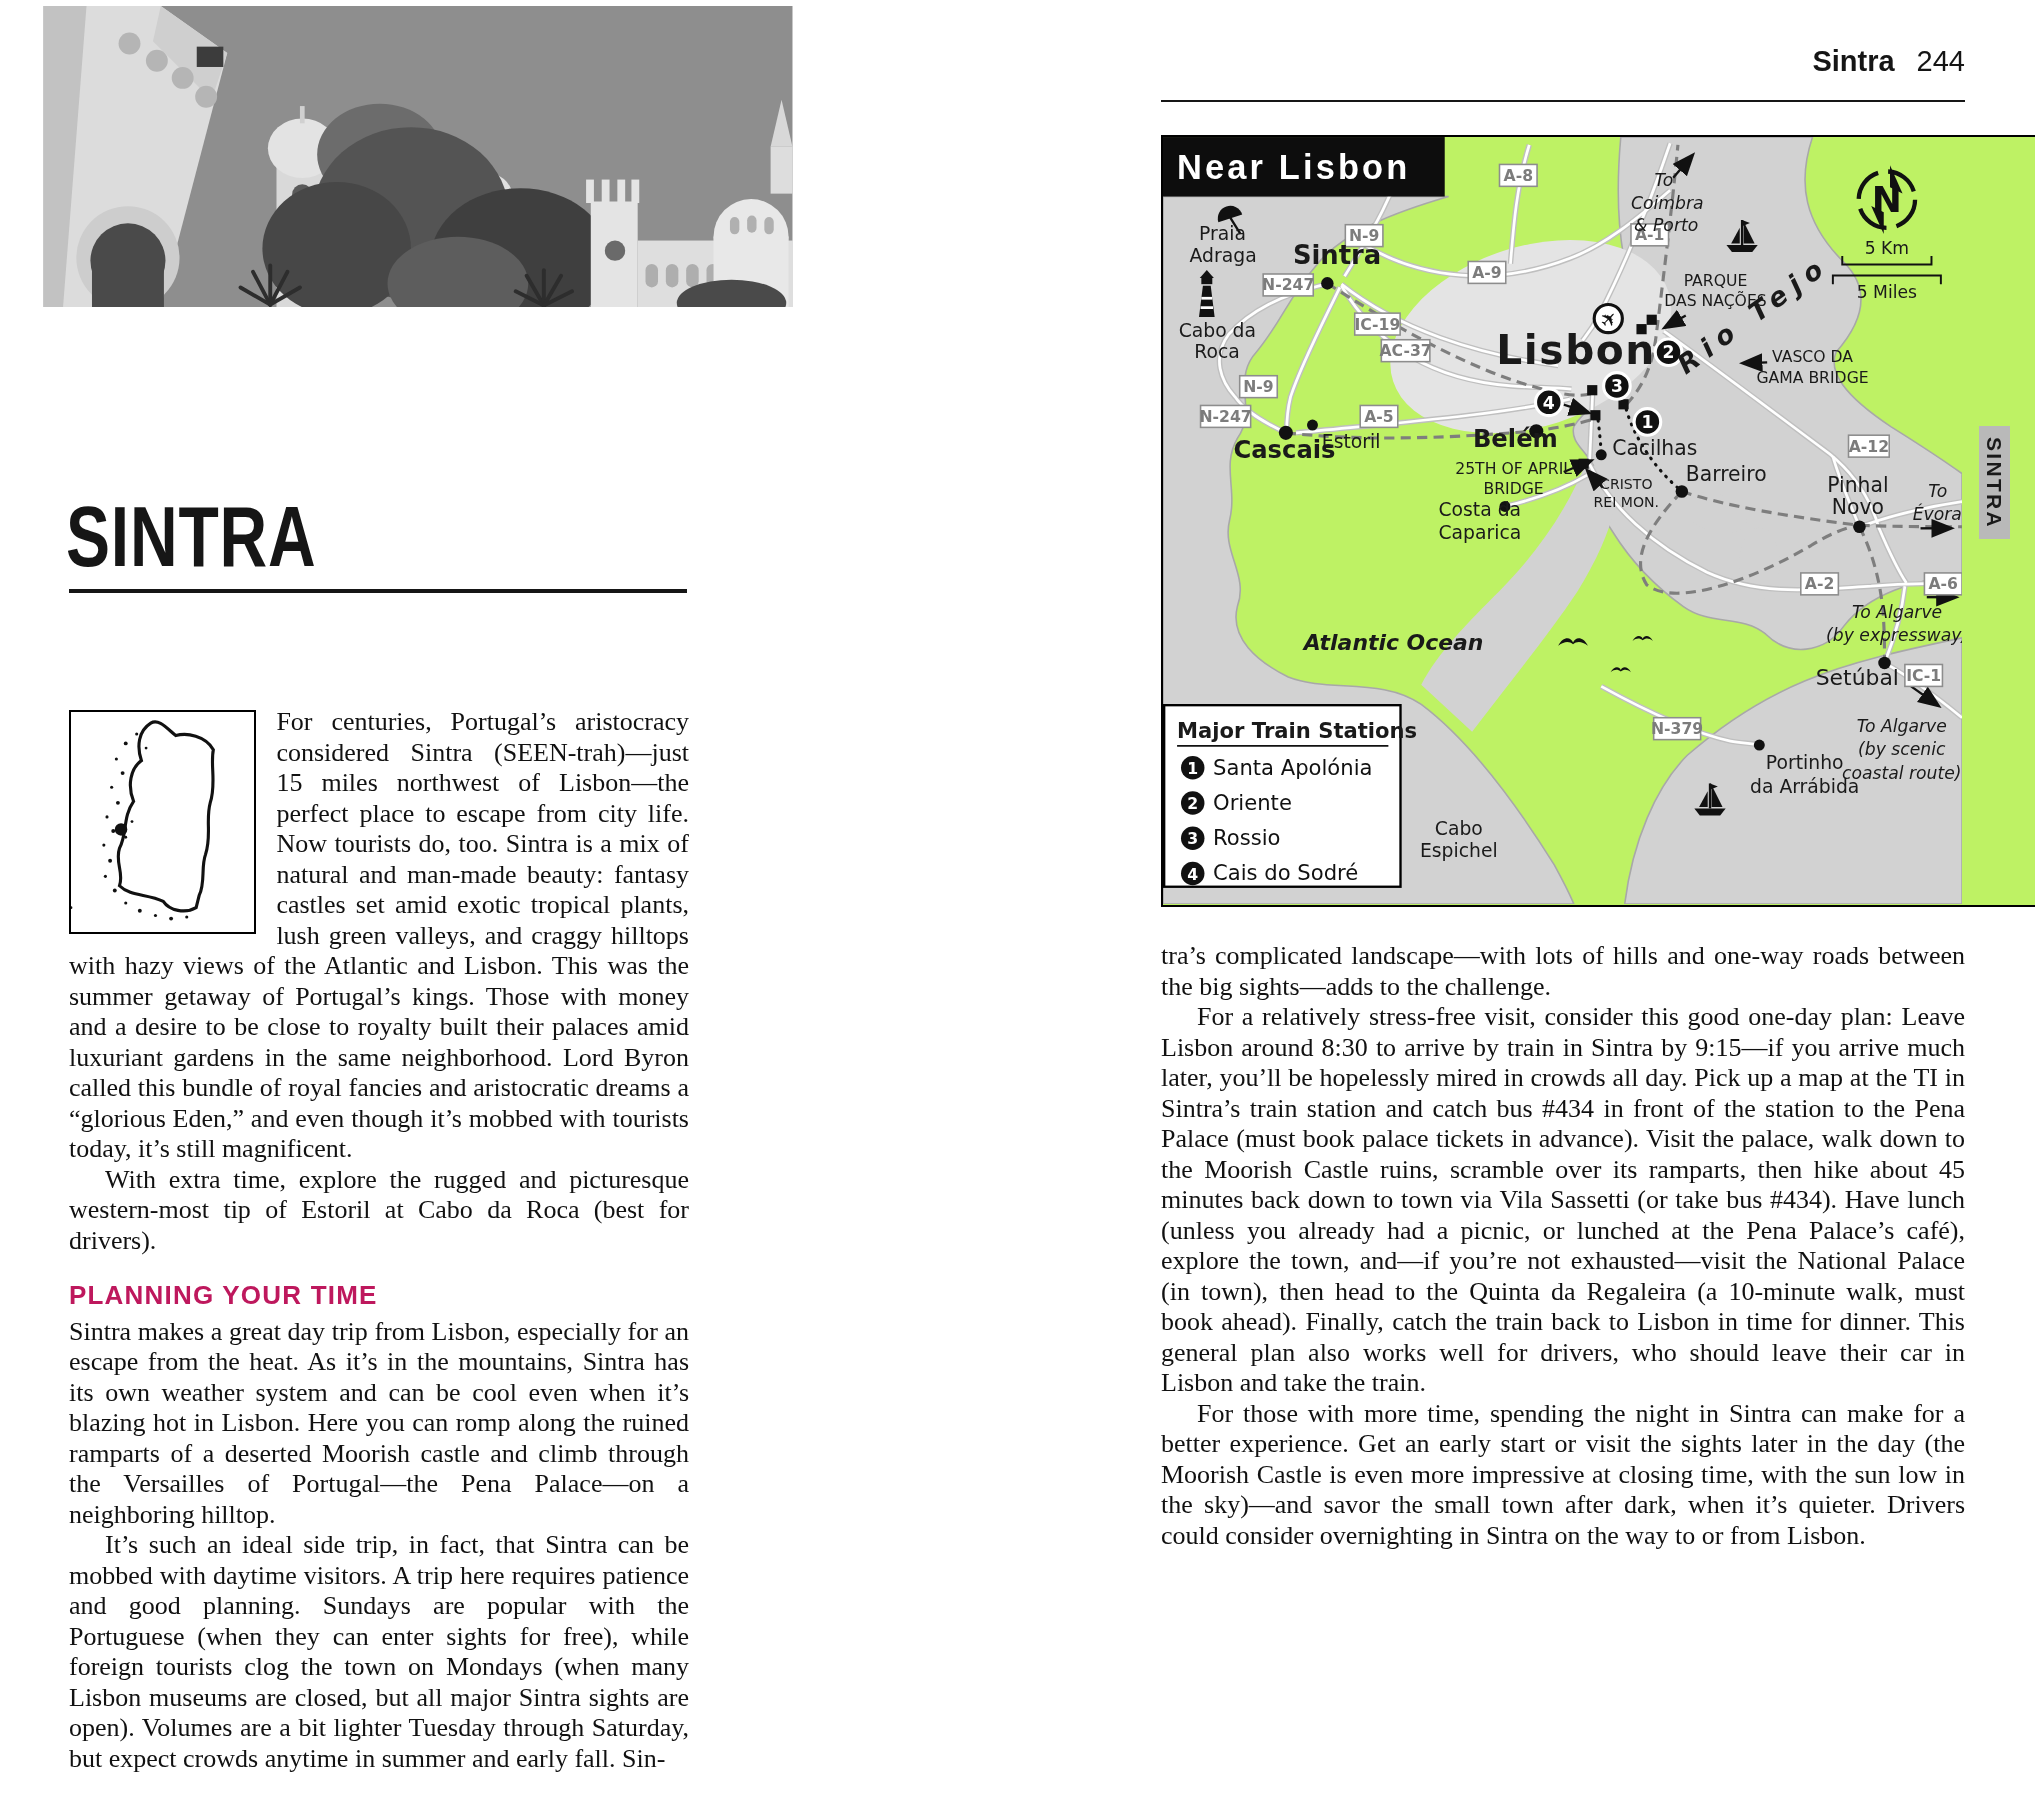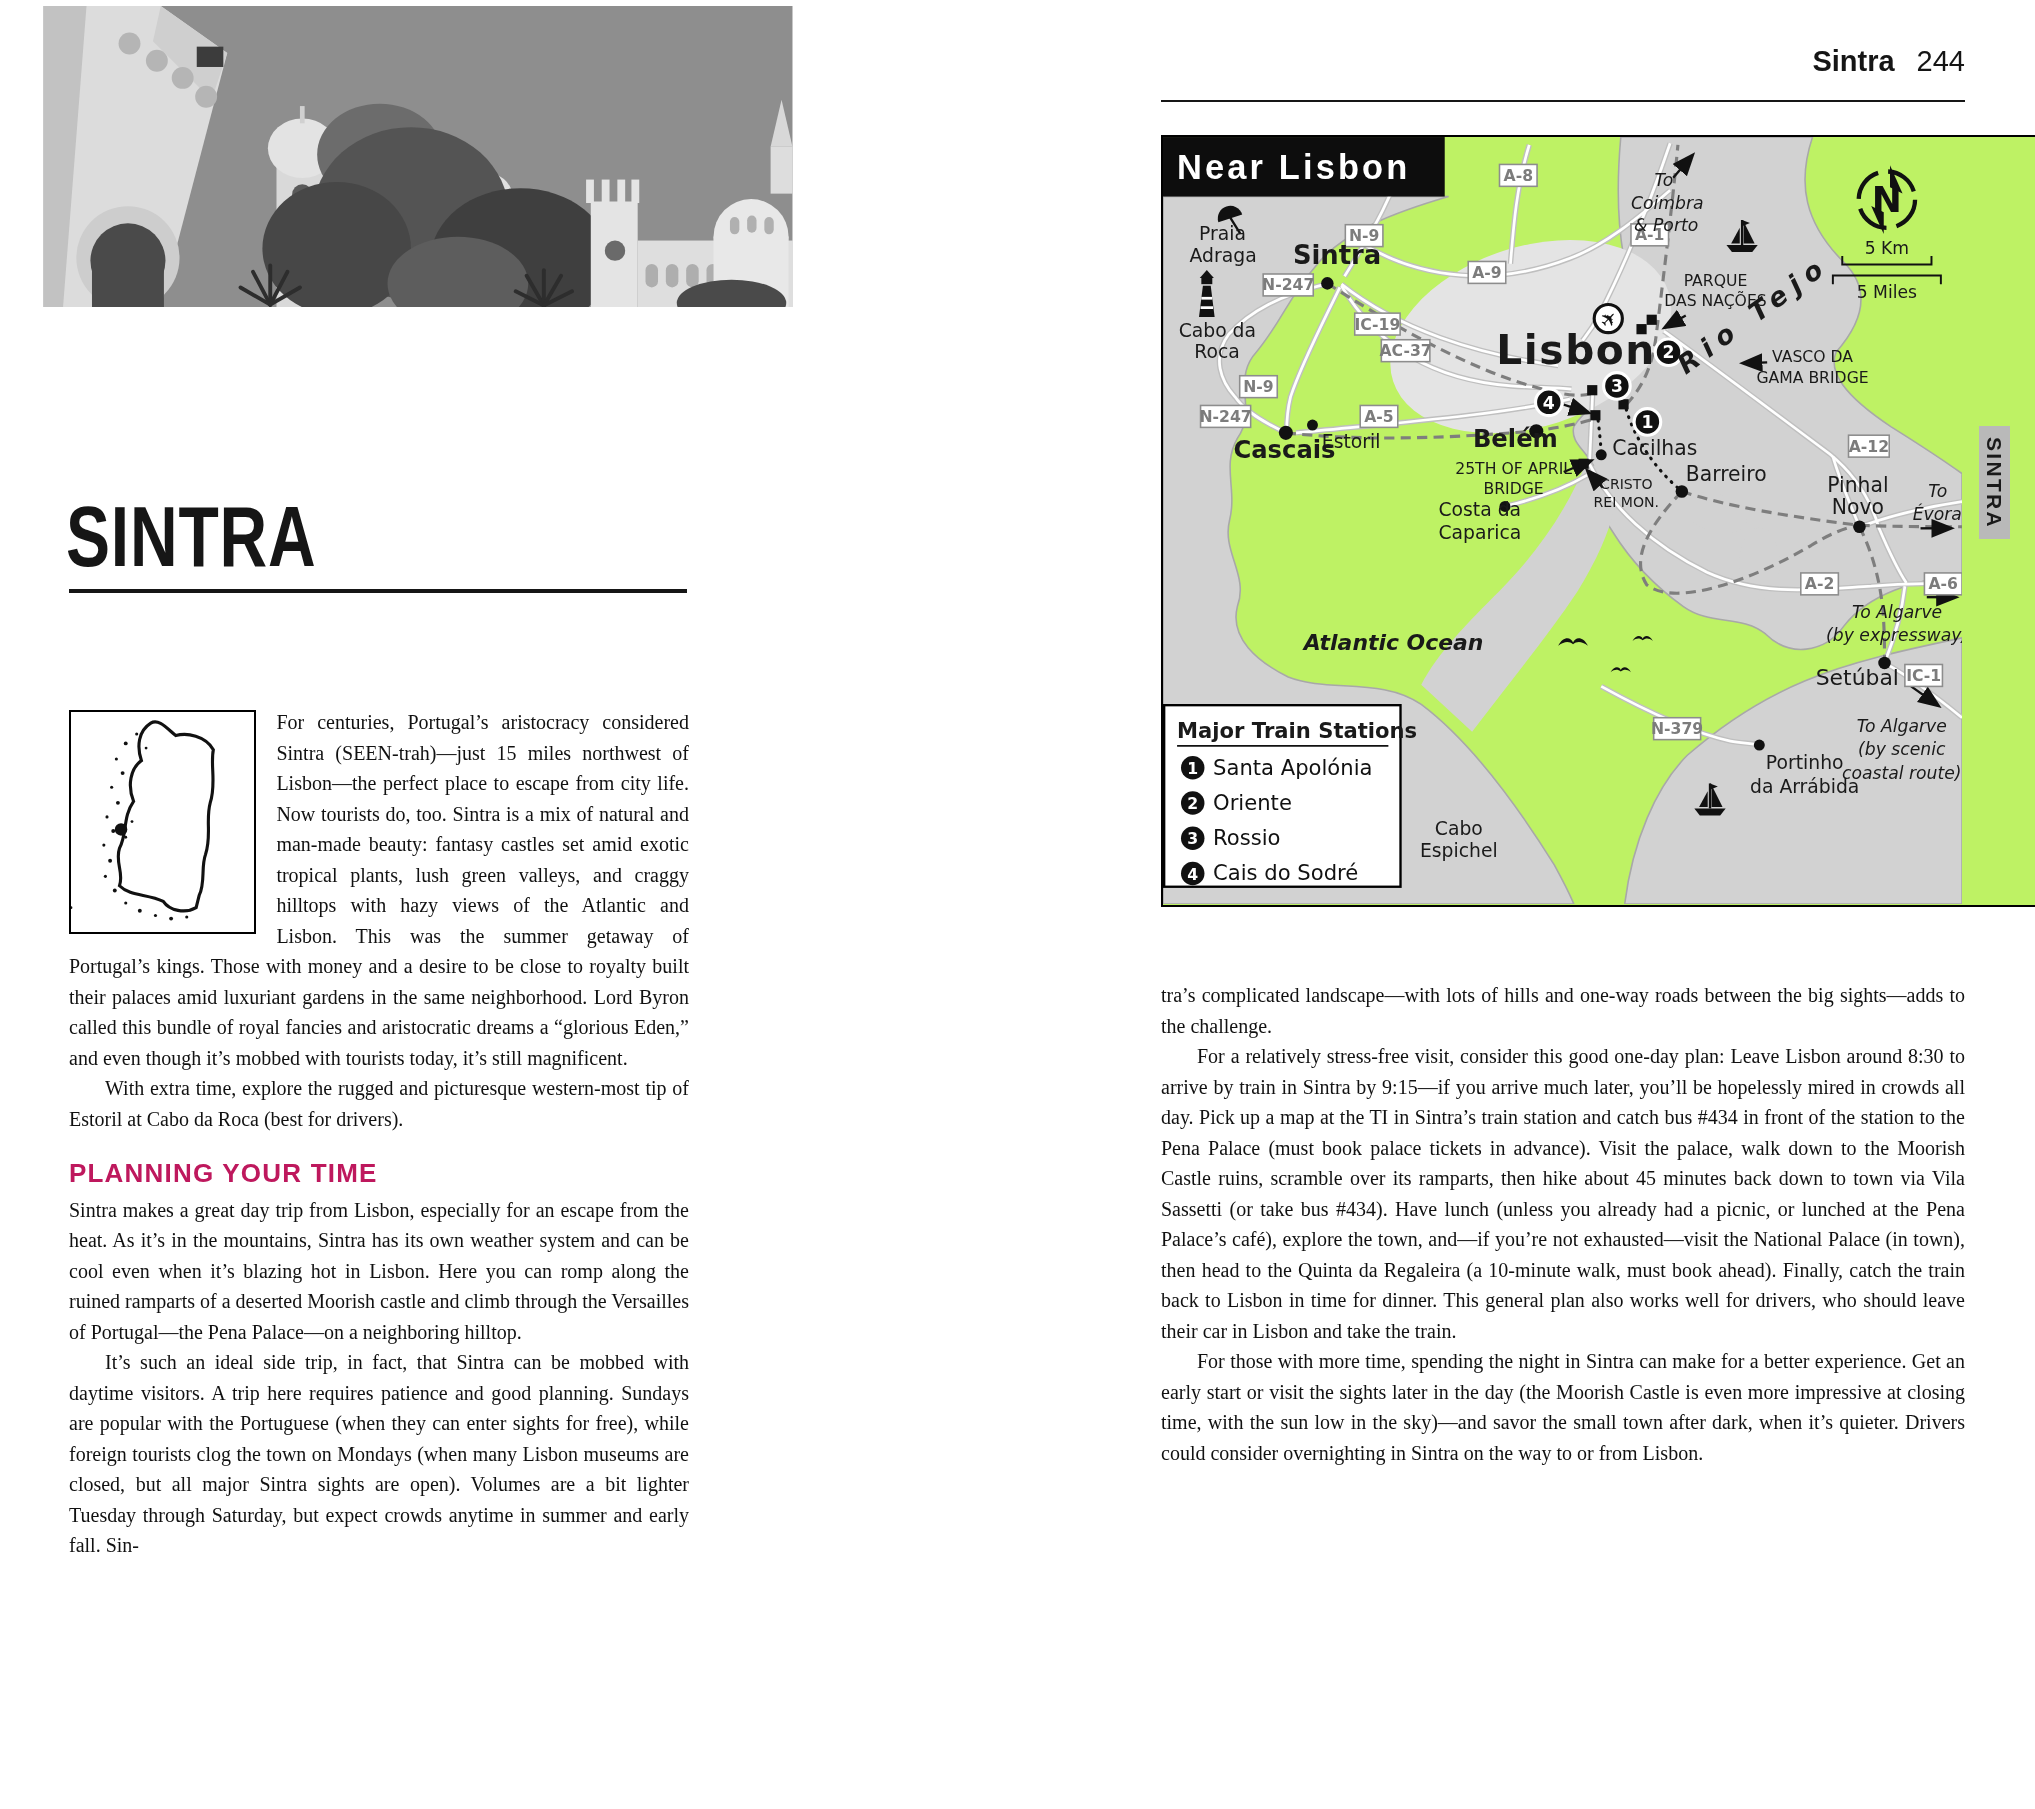--- a/index.html
+++ b/index.html
@@ -9,21 +9,21 @@
   }
   
   .photo{position:absolute;left:43px;top:6.3px;width:750px;height:301px;overflow:hidden;}
   .chapter-title{
     position:absolute;left:66px;top:487px;
     font-family:"Liberation Sans", sans-serif;font-weight:bold;font-size:66px;
     letter-spacing:0.8px;transform:scaleY(1.30);transform-origin:left top;color:#161616;
   }
   .title-rule{position:absolute;left:69px;top:589px;width:618px;height:3.9px;background:#161616;}
   .left-col{position:absolute;left:69px;top:707px;width:620px;}
-  .body-p{font-size:20px;line-height:30.5px;text-align:justify;margin:0;}
+  .body-p{font-size:26px;line-height:30.5px;text-align:justify;margin:0;}
   .indent{text-indent:36px;}
   .locator{
     float:left;width:183px;height:220px;border:2.3px solid #000;background:#fff;
     margin:3.1px 20.4px 4.7px 0;
   }
   .section-head{
     font-family:"Liberation Sans", sans-serif;font-weight:bold;font-size:26px;
     letter-spacing:1.2px;margin:23.5px 0 6.3px 0;color:#be185d;
   }
   
@@ -38,21 +38,21 @@
     border:2.3px solid #000;box-sizing:border-box;background:#bef264;overflow:hidden;
   }
   .side-tab{
     position:absolute;left:1979px;top:426px;width:30.5px;height:113px;background:#b9b9b9;
     display:flex;align-items:center;justify-content:center;
   }
   .side-tab span{
     transform:rotate(90deg);font-family:"Liberation Sans", sans-serif;font-weight:bold;
     font-size:21px;letter-spacing:2.3px;color:#1a1a1a;white-space:nowrap;
   }
-  .right-col{position:absolute;left:1161px;top:980px;width:804px;}
+  .right-col{position:absolute;left:1161px;top:941px;width:804px;}
   
   .mt-hand{font-family:"DejaVu Sans", sans-serif;fill:#1a1a1a;}
   .mt-bold{font-weight:bold;}
   .mt-it{font-style:italic;}
   .mt-road{font-family:"DejaVu Sans", sans-serif;font-weight:bold;fill:#7c7c7c;}
   .road-box{fill:#fff;stroke:#8d8d8d;stroke-width:2px;}
   .sq{fill:#111;}
   .dot{fill:#111;}
 </style>
 </head>

